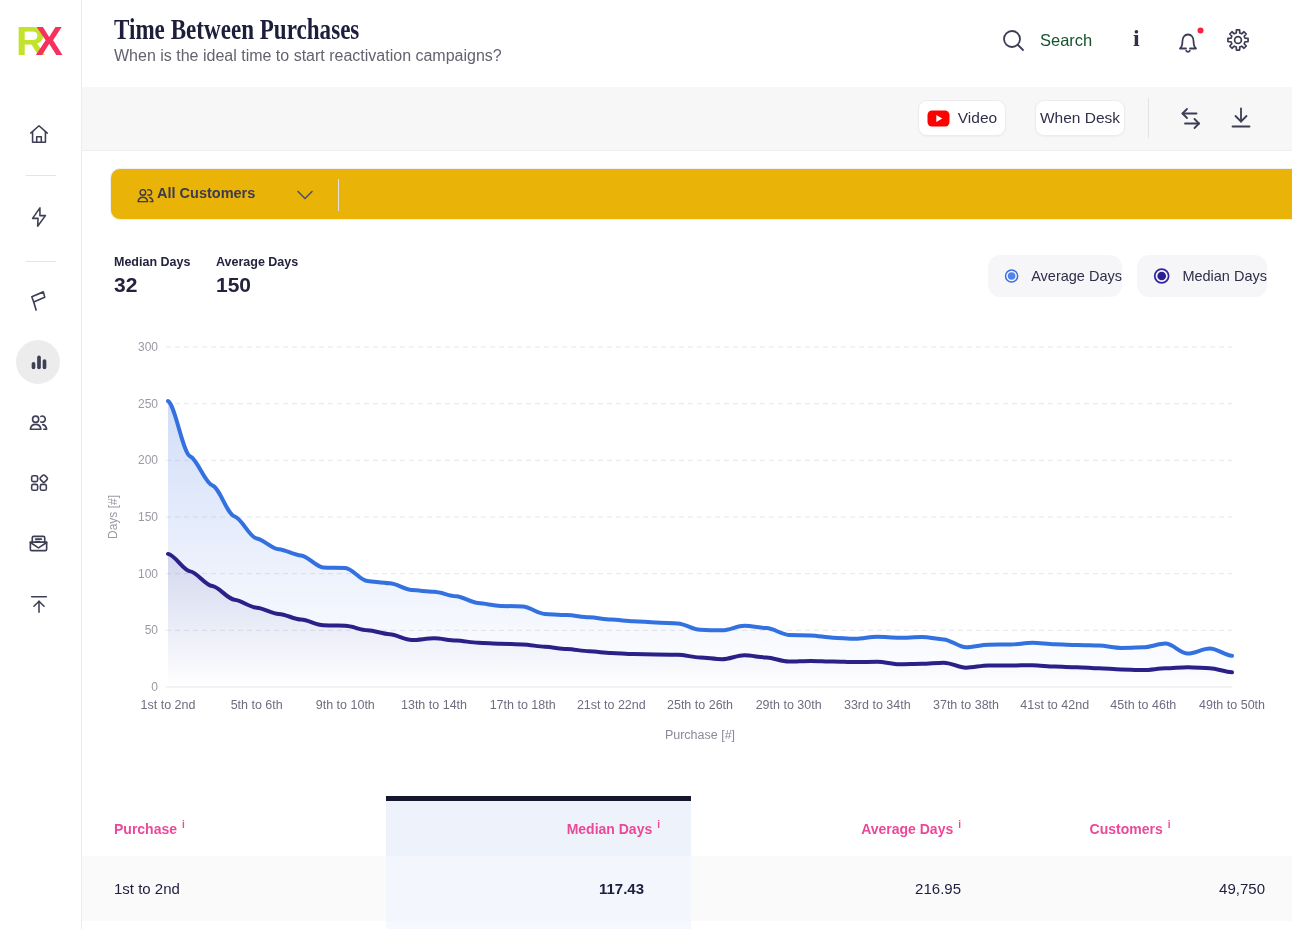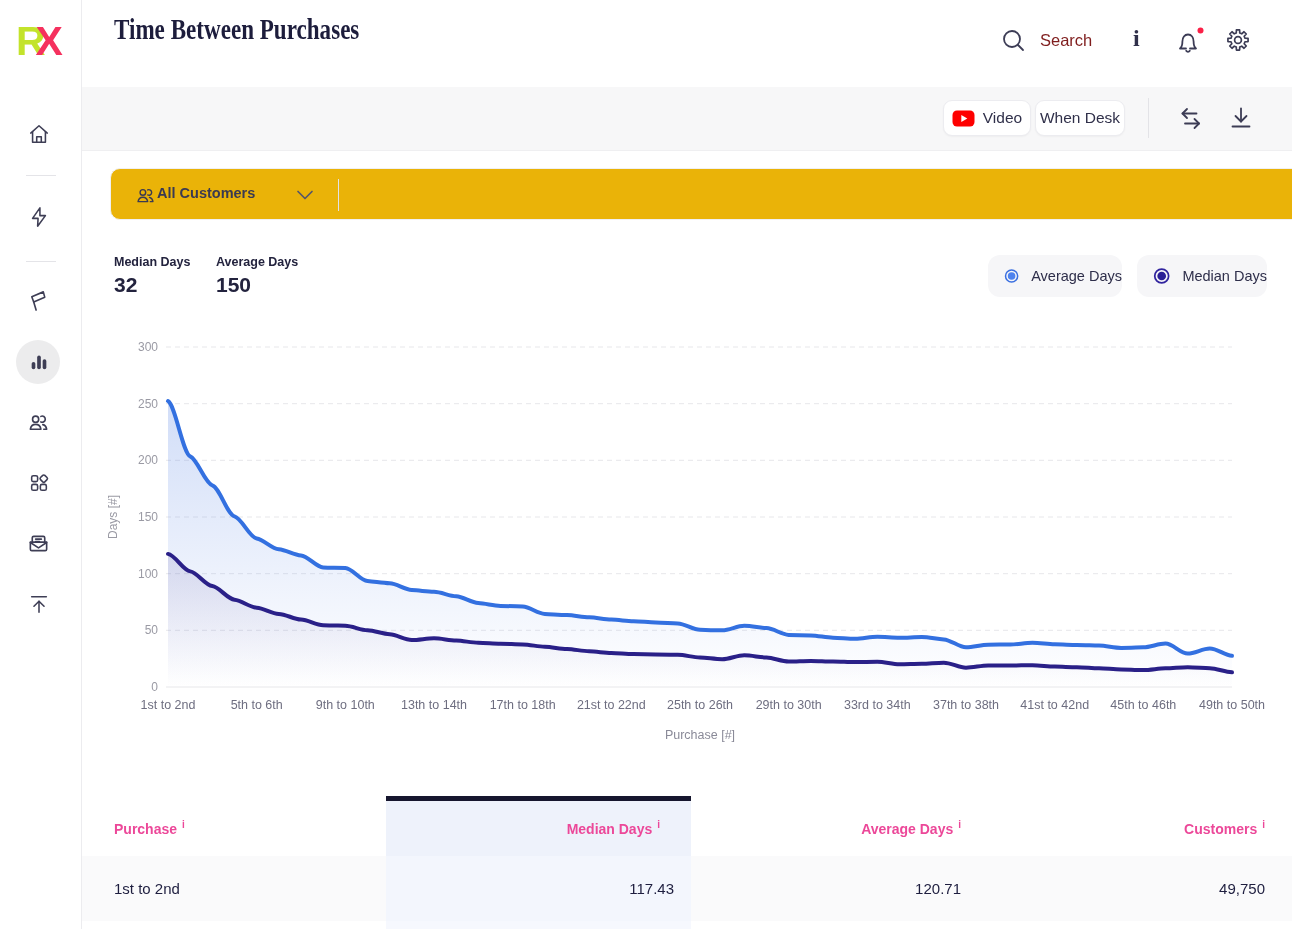--- a/index.html
+++ b/index.html
@@ -94,39 +94,40 @@
     <svg width="22" height="22" viewBox="0 0 24 24" fill="none" stroke="#3e3e55" stroke-width="1.7" stroke-linecap="round" stroke-linejoin="round">
           <path d="M4 4h16"></path>
           <path d="M12 21V9"></path>
           <path d="M6.5 14.5L12 9l5.5 5.5"></path>
         </svg>
   </div>
 </div>
 
 <div id="hdr">
   <div id="title">Time Between Purchases</div>
+  <div id="subtitle">When is the ideal time to start reactivation campaigns?</div>
 </div>
 <svg class="abs" style="left:1000px;top:27px" width="28" height="28" viewBox="0 0 28 28" fill="none" stroke="#3c3c55" stroke-width="1.8" stroke-linecap="round">
       <circle cx="12" cy="12" r="8"></circle>
       <path d="M18 18l5 5"></path>
     </svg>
-<div class="abs" style="left:1040px;top:31px;font-size:16.5px;color:#7f1d1d">Search</div>
+<div class="abs" style="left:1040px;top:31px;font-size:16.5px;color:#14532d">Search</div>
 <div class="abs" style="left:1133px;top:25px;font-family:'Liberation Serif',serif;font-weight:700;font-size:24px;color:#30304a">i</div>
 <svg class="abs" style="left:1174px;top:27px" width="32" height="28" viewBox="0 0 32 28" fill="none" stroke="#3c3c55" stroke-width="1.8" stroke-linecap="round" stroke-linejoin="round">
       <path d="M12 21.5h-6c1.6-1.3 2.4-3.6 2.4-7.1 0-3.9 2.1-6.9 5.6-6.9s5.6 3 5.6 6.9c0 3.5.8 5.8 2.4 7.1h-6"></path>
       <path d="M10.2 23.8a2.1 2.1 0 003.6 0" transform="translate(2,0)"></path>
       <circle cx="26.5" cy="3.5" r="3" fill="#fb2047" stroke="none"></circle>
     </svg>
 <svg class="abs" style="left:1226px;top:28px" width="24" height="24" viewBox="0 0 24 24" fill="none" stroke="#3c3c55" stroke-width="1.7" stroke-linejoin="round">
       <path d="M18.99 10.26 L22.07 10.40 L22.07 13.60 L18.99 13.74 L18.17 15.71 L20.25 18.00 L18.00 20.25 L15.71 18.17 L13.74 18.99 L13.60 22.07 L10.40 22.07 L10.26 18.99 L8.29 18.17 L6.00 20.25 L3.75 18.00 L5.83 15.71 L5.01 13.74 L1.93 13.60 L1.93 10.40 L5.01 10.26 L5.83 8.29 L3.75 6.00 L6.00 3.75 L8.29 5.83 L10.26 5.01 L10.40 1.93 L13.60 1.93 L13.74 5.01 L15.71 5.83 L18.00 3.75 L20.25 6.00 L18.17 8.29 Z"></path>
       <circle cx="12" cy="12" r="3.4"></circle>
     </svg>
 
 <div id="tbar"></div>
-<div class="btn" style="left:943px;width:88px">
+<div class="btn" style="left:918px;width:88px">
   <svg width="23" height="17" viewBox="0 0 23 17" style="margin-right:8px">
         <rect x="0.5" y="0.5" width="22" height="16" rx="4.5" fill="#fe0000"></rect>
         <path d="M9.3 5l6 3.5-6 3.5z" fill="#fff"></path>
       </svg>
   Video</div>
 <div class="btn" style="left:1035px;width:90px">When Desk</div>
 <div class="abs" style="left:1148px;top:98px;height:40px;border-left:1px solid #e3e3e7"></div>
 <svg class="abs" style="left:1178px;top:104px" width="25" height="28" viewBox="0 0 25 28" fill="none" stroke="#3c3c55" stroke-width="1.8" stroke-linecap="round" stroke-linejoin="round">
       <path d="M18.5 9.5h-14"></path>
       <path d="M9 5L4.5 9.5 9 14"></path>
@@ -223,19 +224,19 @@
 <div id="tblwrap">
   <div class="abs" style="left:304px;top:0;width:305px;height:5px;background:#16162e"></div>
   <div class="abs" style="left:304px;top:5px;width:305px;height:55px;background:#eef2fb"></div>
   <div class="abs" style="left:0;top:60px;width:1210px;height:65px;background:#fafafb"></div>
   <div class="abs" style="left:304px;top:60px;width:305px;height:65px;background:#f3f6fd"></div>
   <div class="abs" style="left:0;top:125px;width:1210px;height:8px;background:#fff"></div>
   <div class="abs" style="left:304px;top:125px;width:305px;height:8px;background:#f6f8fe"></div>
   <div class="th" style="left:32px">Purchase<sup class="i">i</sup></div>
   <div class="th" style="left:304px;width:274px;justify-content:flex-end">Median Days<sup class="i">i</sup></div>
   <div class="th" style="left:609px;width:270px;justify-content:flex-end">Average Days<sup class="i">i</sup></div>
-  <div class="th" style="left:913px;width:270px;justify-content:flex-end">Customers<sup class="i">i</sup></div>
+  <div class="th" style="left:913px;width:270px;justify-content:center">Customers<sup class="i">i</sup></div>
   <div class="td" style="left:32px">1st to 2nd</div>
-  <div class="td" style="left:318px;width:274px;justify-content:flex-end;font-weight:400">117.43</div>
-  <div class="td" style="left:609px;width:270px;justify-content:flex-end">120.71</div>
+  <div class="td" style="left:288px;width:274px;justify-content:flex-end;font-weight:700">117.43</div>
+  <div class="td" style="left:609px;width:270px;justify-content:flex-end">216.95</div>
   <div class="td" style="left:913px;width:270px;justify-content:flex-end">49,750</div>
 </div>
 
 </div>
 </body></html>

